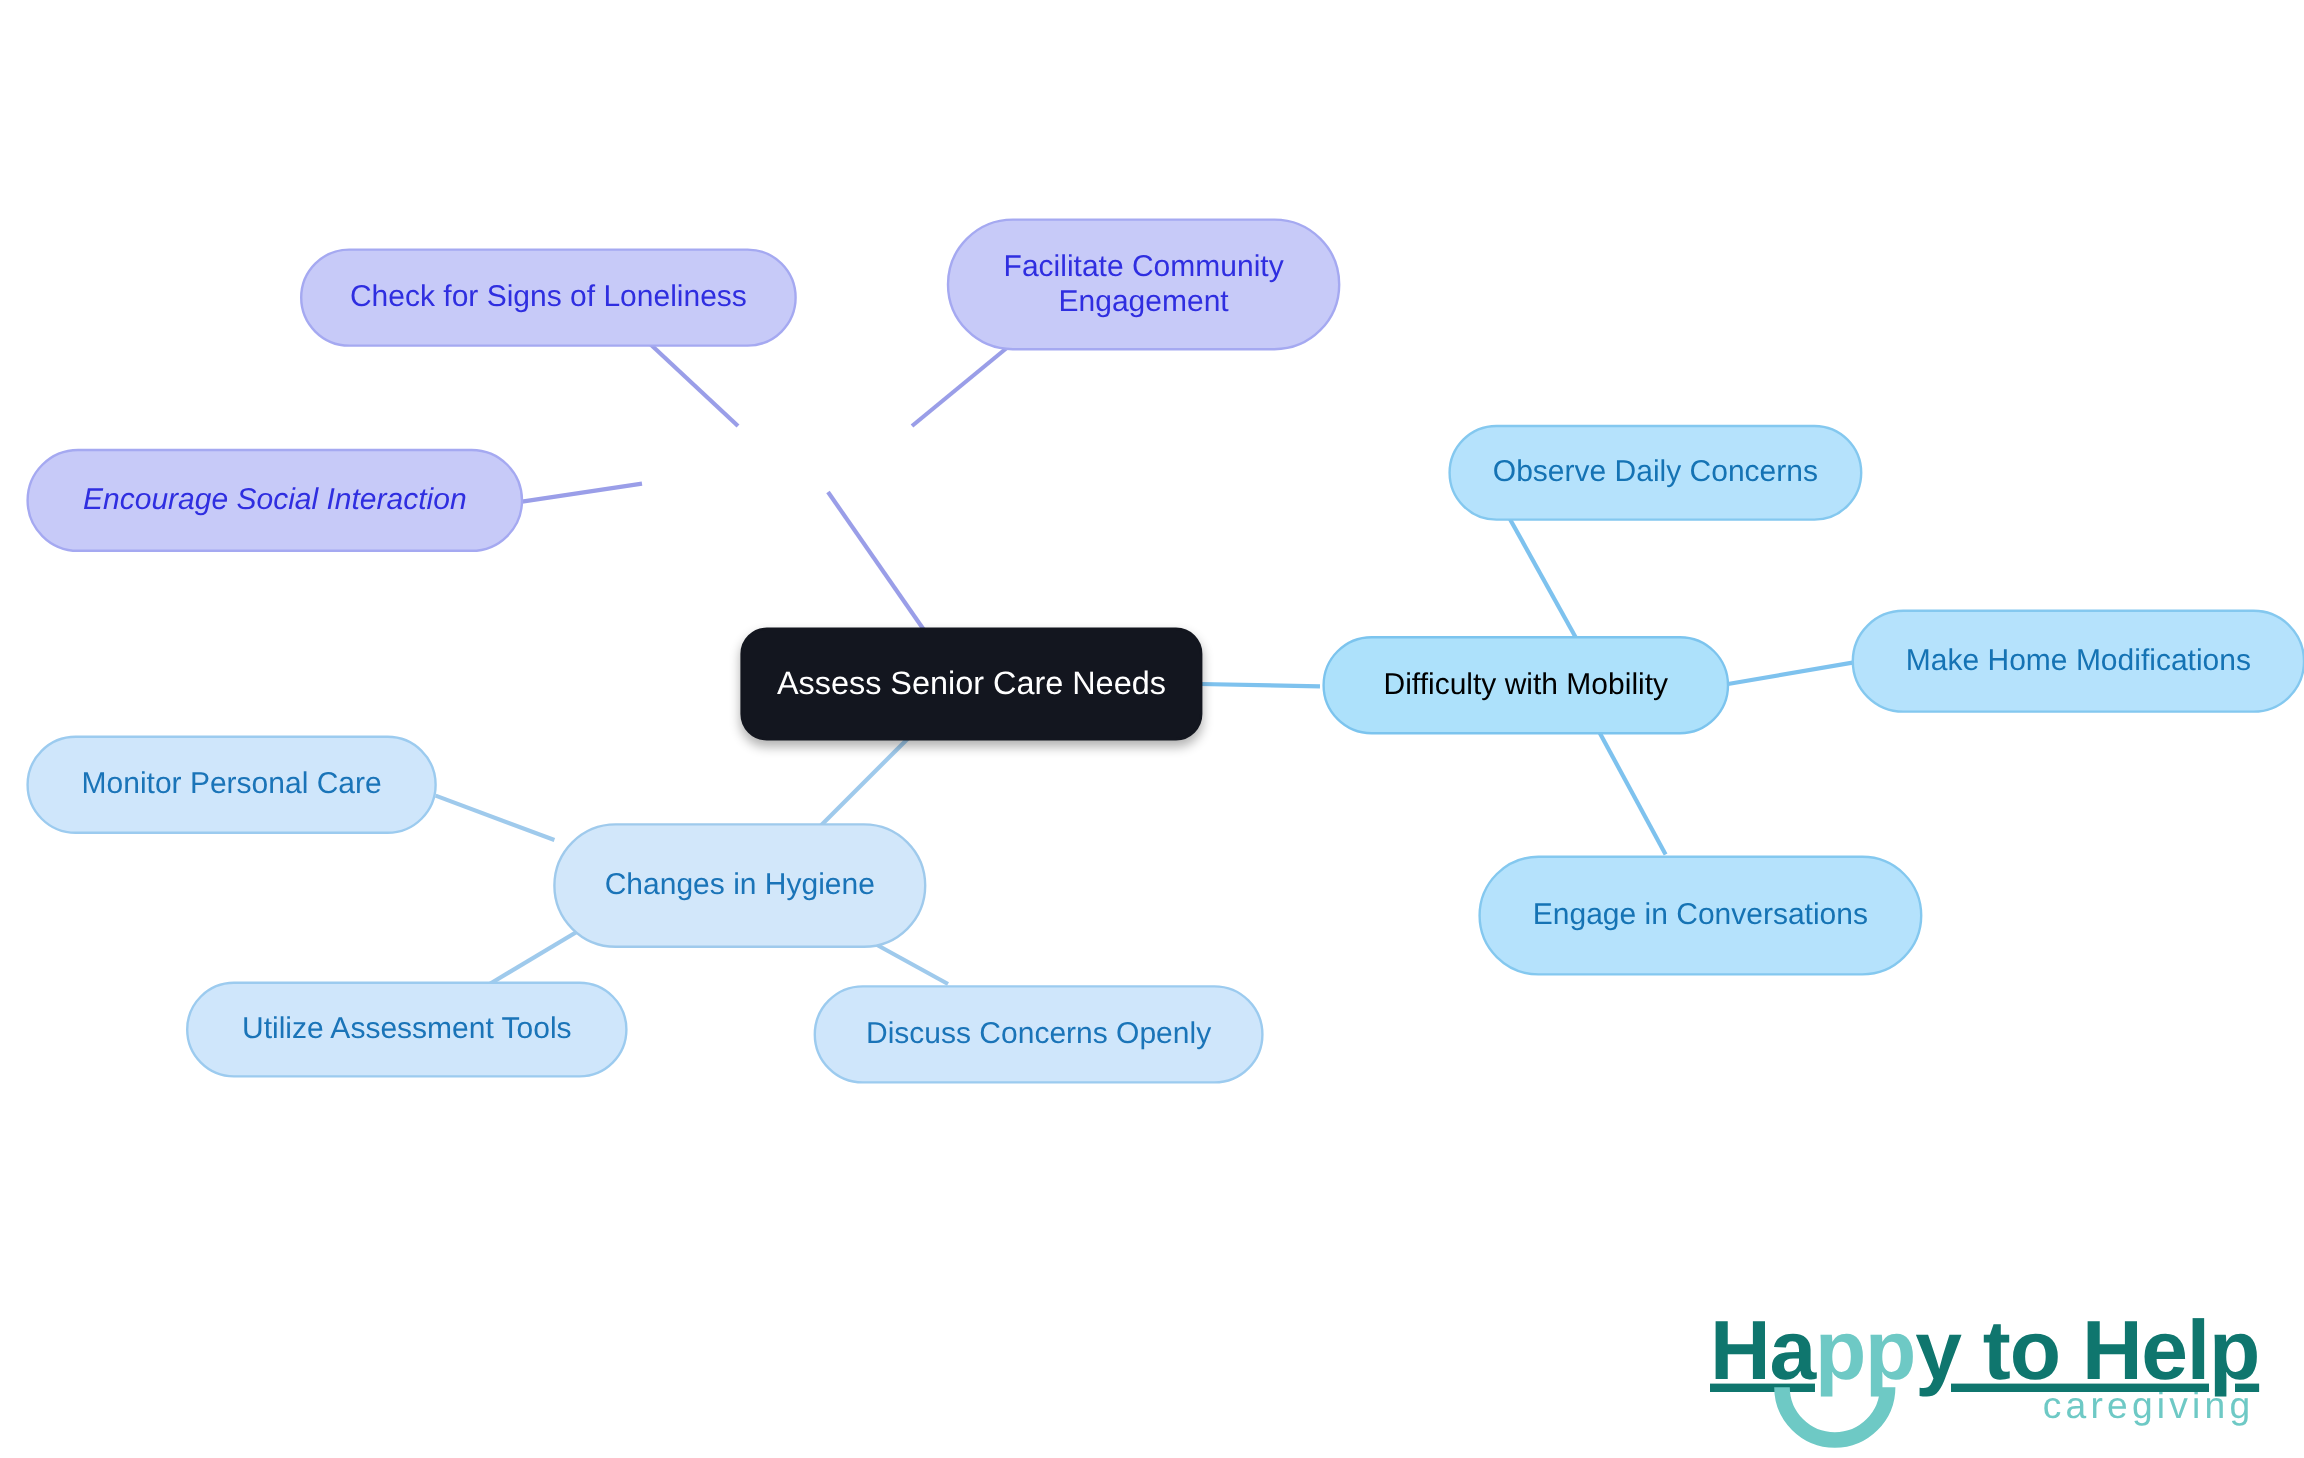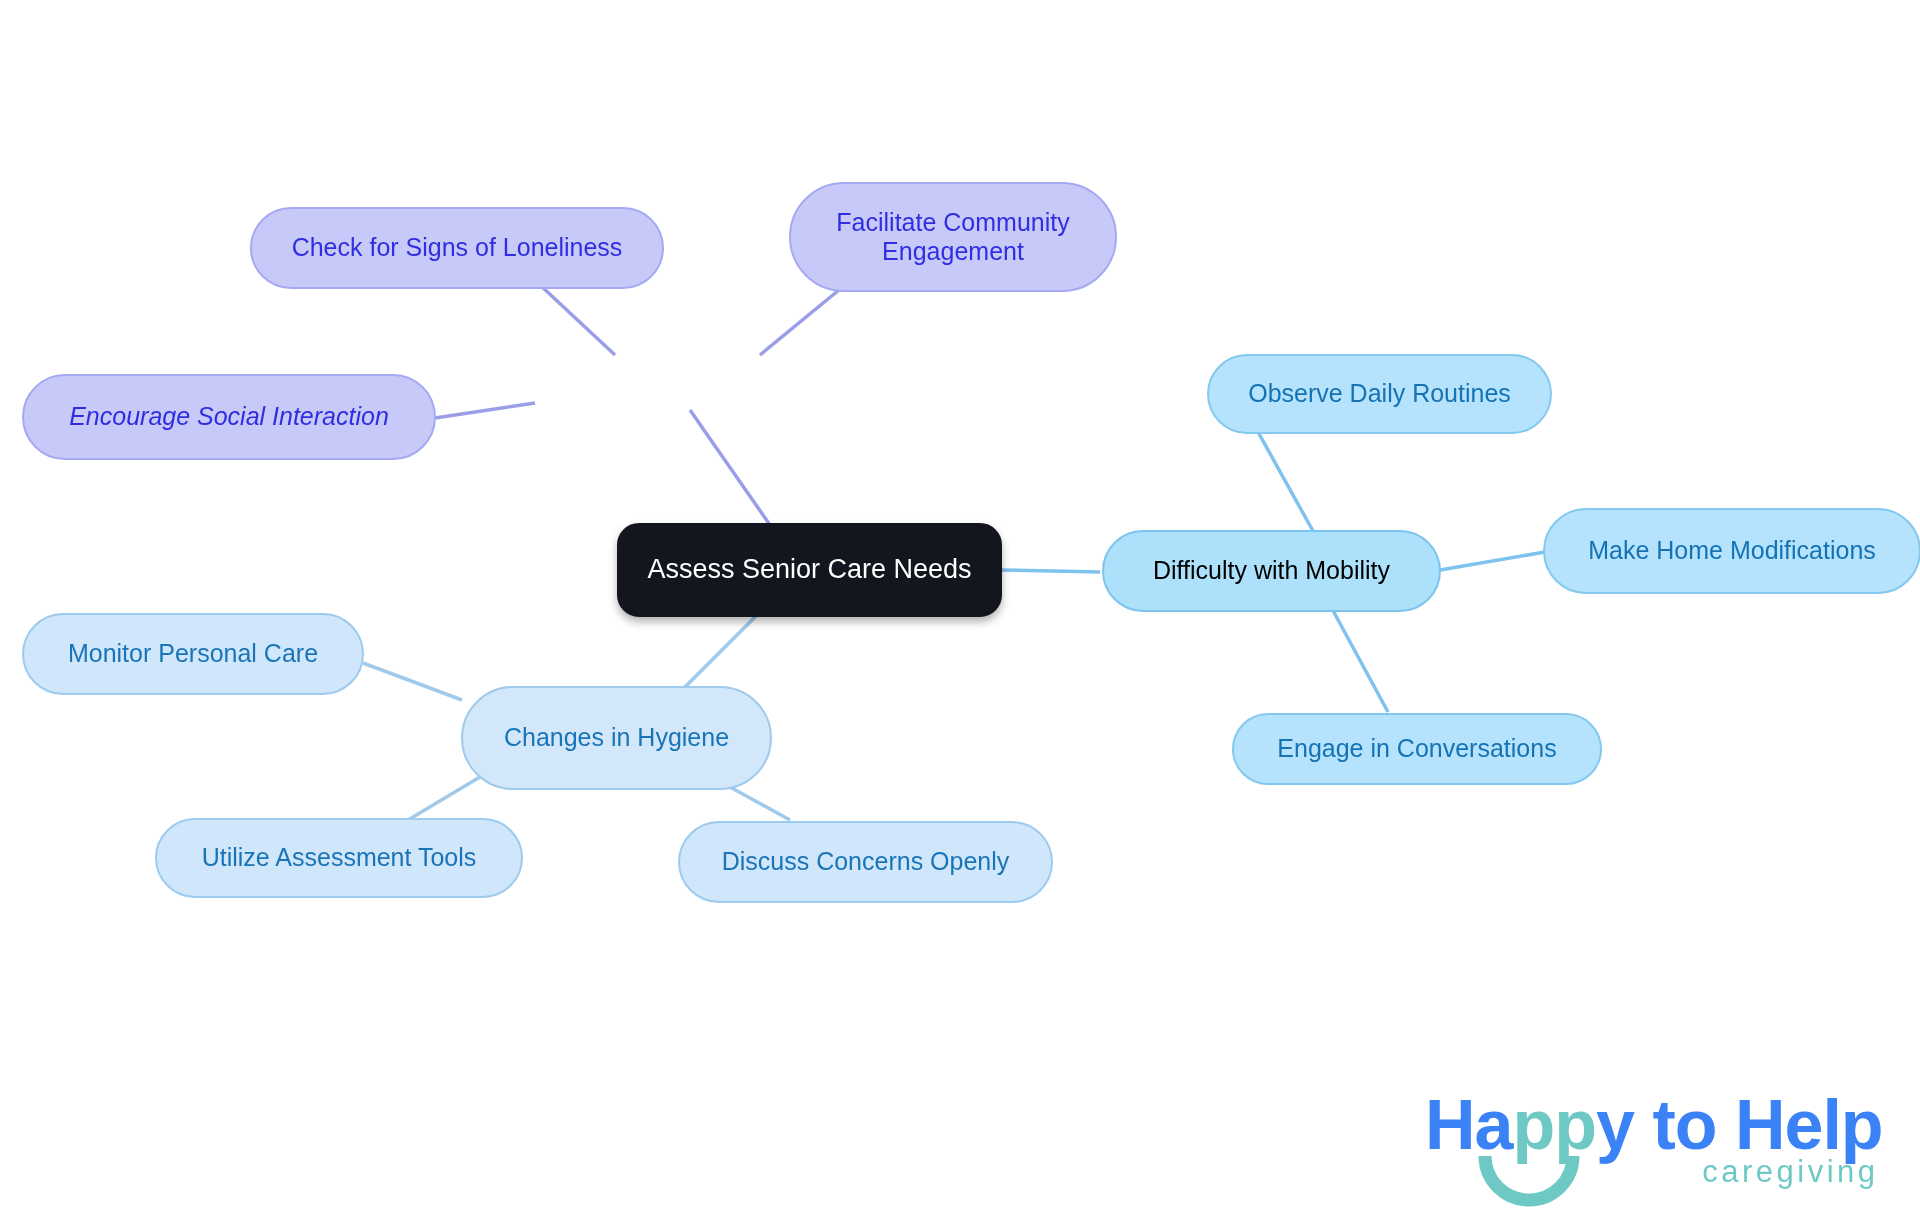--- a/index.html
+++ b/index.html
@@ -96,21 +96,21 @@
     user-select: none;
   }
   .logo-main {
     position: relative;
     font-size: 70px;
     font-weight: bold;
     letter-spacing: -1px;
     line-height: 1;
     white-space: nowrap;
   }
-  .logo-coral { color: #3b82f6; }
+  .logo-coral { color: #0f766e; text-decoration: underline; }
   .logo-teal  { color: #6ec9c5; }
   .logo-sub {
     text-align: right;
     font-size: 31px;
     letter-spacing: 3.5px;
     color: #6ec9c5;
     margin-top: -6px;
     padding-right: 4px;
     white-space: nowrap;
   }
@@ -168,28 +168,28 @@
 
   <div class="node node-leaf-purple" style="left:22px; top:374px; width:414px; height:86px;font-style:italic;">
     <span>Encourage Social Interaction</span>
   </div>
 
   <div class="node node-branch-blue" style="left:1102px; top:530px; width:339px; height:82px;">
     <span>Difficulty with Mobility</span>
   </div>
 
   <div class="node node-leaf-blue" style="left:1207px; top:354px; width:345px; height:80px;">
-    <span>Observe Daily Routines</span>
+    <span>Observe Daily Concerns</span>
   </div>
 
   <div class="node node-leaf-blue" style="left:1543px; top:508px; width:378px; height:86px;">
     <span>Make Home Modifications</span>
   </div>
 
-  <div class="node node-leaf-blue" style="left:1232px; top:713px; width:370px; height:72px;">
+  <div class="node node-leaf-blue" style="left:1232px; top:713px; width:370px; height:100px;">
     <span>Engage in Conversations</span>
   </div>
 
   <div class="node node-branch-blue-soft" style="left:461px; top:686px; width:311px; height:104px;">
     <span>Changes in Hygiene</span>
   </div>
 
   <div class="node node-leaf-blue-soft" style="left:22px; top:613px; width:342px; height:82px;">
     <span>Monitor Personal Care</span>
   </div>

